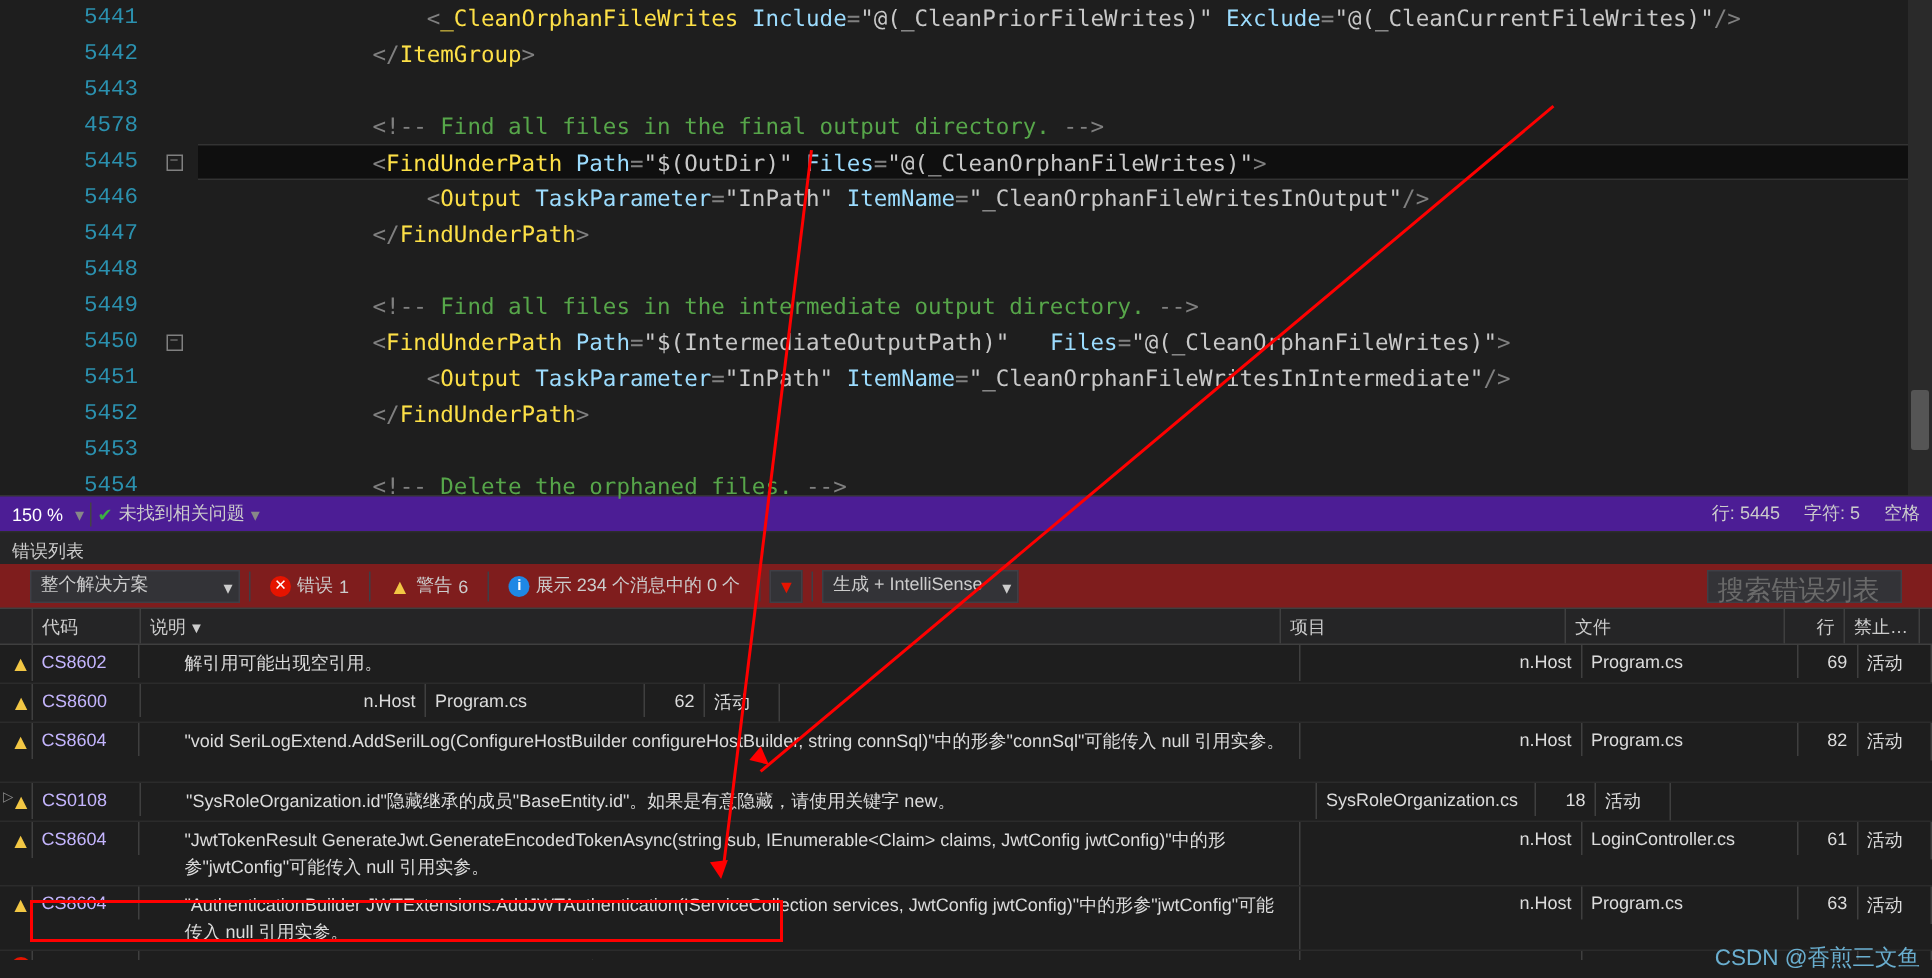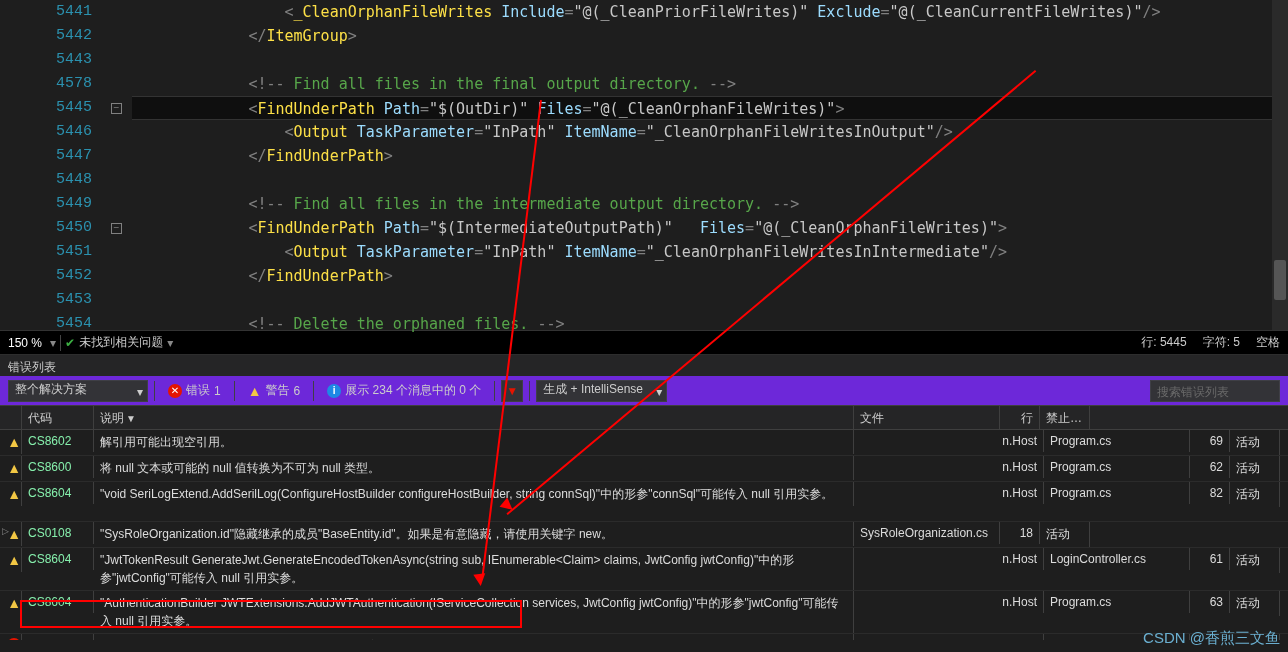--- a/index.html
+++ b/index.html
@@ -60,21 +60,21 @@
   .code .row { height: 24px; padding-left: 8px; }
   .row.current { background: #0f0f0f; border-top: 1px solid #333; border-bottom: 1px solid #333; height:24px; }
   .tok-punc { color: #808080; }
   .tok-tag  { color: #fde047; }
   .tok-attr { color: #9cdcfe; }
   .tok-str  { color: #c8c8c8; }
   .tok-comment { color: #57a64a; }
   
   .status {
     height: 24px;
-    background: #000000;
+    background: #4c1d95;
     border-top: 1px solid #333;
     display: flex;
     align-items: center;
     font-size: 12px;
     color: #ccc;
     font-family: "Microsoft YaHei", sans-serif;
   }
   .status .zoom { padding: 0 8px; color:#fff;}
   .status .sep { width:1px; height:16px; background:#444; margin:0 4px;}
   .status .ok-icon { color:#3cb043; margin-right:4px;}
@@ -91,26 +91,26 @@
     background: #252526;
     border-top: 1px solid #2d2d2d;
     color: #ccc;
     font-size: 12px;
     padding: 4px 8px 0 8px;
     font-family: "Microsoft YaHei", sans-serif;
   }
   
   .toolbar {
     height: 30px;
-    background: #6d28d9;
+    background: #7f1d1d;
     border-bottom: 1px solid #3f3f3f;
     display: flex;
     align-items: center;
     gap: 6px;
-    padding: 0 8px;
+    padding: 0 20px;
     font-family: "Microsoft YaHei", sans-serif;
     font-size: 12px;
     color: #ccc;
   }
   .toolbar select, .toolbar .combo {
     background: #333337;
     border: 1px solid #3f3f46;
     color: #ccc;
     height: 22px;
     padding: 0 18px 0 6px;
@@ -124,22 +124,22 @@
     padding:2px 6px; border:1px solid transparent; border-radius:2px;
   }
   .err-circle { display:inline-block; width:14px; height:14px; border-radius:50%; background:#e51400; color:#fff; font-size:10px; line-height:14px; text-align:center;}
   .warn-tri { color:#f2c744; font-size:14px;}
   .info-circle { display:inline-block; width:14px; height:14px; border-radius:50%; background:#1e88e5; color:#fff; font-size:10px; line-height:14px; text-align:center; font-weight:bold;}
   .toolbar .icon-btn { width:22px; height:22px; display:flex; align-items:center; justify-content:center; border:1px solid #3f3f46; background:#333337;}
   .toolbar .search-box {
     margin-left:auto;
     height:22px; width:130px;
     background:#333337; border:1px solid #3f3f46;
-    color:#6a6a6a; padding:0 6px; display:flex; align-items:flex-end;
-    font-size:12px;
+    color:#6a6a6a; padding:0 6px; display:flex; align-items:flex-start;
+    font-size:18px;
   }
   
   .thead {
     height: 24px;
     background: #252526;
     border-bottom: 1px solid #3f3f3f;
     display: flex;
     font-family: "Microsoft YaHei", sans-serif;
     font-size: 12px;
     color:#ccc;
@@ -155,22 +155,22 @@
   .col-proj { width:190px;}
   .col-file { width:146px;}
   .col-line { width:40px; text-align:right;}
   .col-supp { width:50px;}
   .thead .drop { color:#ccc; font-size:10px; margin-left:2px;}
   
   .tbody { font-family: "Microsoft YaHei", sans-serif; font-size:12px; color:#dcdcdc; height:210px; overflow:hidden;}
   .trow { display:flex; align-items:flex-start; border-bottom:1px solid #2b2b2b; min-height:24px;}
   .trow.two { min-height:40px;}
   .trow .col-icon { display:flex; align-items:flex-start; justify-content:flex-end; padding-top:4px;}
-  .trow .col-desc { white-space:normal; line-height:18px; padding-top:3px; padding-bottom:3px;}
-  .link { color:#86efac;}
+  .trow .col-desc { white-space:normal; line-height:18px; padding-top:3px; padding-bottom:3px;margin-left:24px;}
+  .link { color:#c4b5fd;}
   .expand-tri { color:#888; font-size:9px; position:absolute; left:2px;}
   .trow.rel { position:relative;}
   
   .annot-box {
     position:absolute;
     border:2px solid #ff0000;
     pointer-events:none;
     z-index:20;
   }
   .annot-line {
@@ -284,20 +284,21 @@
   </div>
   <div class="search-box">
     <span>搜索错误列表</span>
   </div>
 </div>
 
 <div class="thead">
   <div class="col-icon"></div>
   <div class="col col-code"><span>代码</span></div>
   <div class="col col-desc"><span>说明</span><span class="drop">▼</span></div>
+  <div class="col col-proj"><span>项目</span></div>
   <div class="col col-file"><span>文件</span></div>
   <div class="col col-line"><span>行</span></div>
   <div class="col col-supp"><span>禁止显示</span></div>
 </div>
 
 <div class="tbody" id="tbody">
     <div class="trow">
       <div class="col-icon">
         <span class="warn-tri">▲</span>
       </div>
@@ -306,21 +307,20 @@
       <div class="col col-proj" style="text-align: right;">n.Host</div>
       <div class="col col-file">Program.cs</div>
       <div class="col col-line">69</div>
       <div class="col col-supp">活动</div>
     </div>
     <div class="trow">
       <div class="col-icon">
         <span class="warn-tri">▲</span>
       </div>
       <div class="col col-code"><span class="link">CS8600</span></div>
-      <div class="col col-desc">将 null 文本或可能的 null 值转换为不可为 null 类型。</div>
       <div class="col col-proj" style="text-align: right;">n.Host</div>
       <div class="col col-file">Program.cs</div>
       <div class="col col-line">62</div>
       <div class="col col-supp">活动</div>
     </div>
     <div class="trow two">
       <div class="col-icon">
         <span class="warn-tri">▲</span>
       </div>
       <div class="col col-code"><span class="link">CS8604</span></div>

